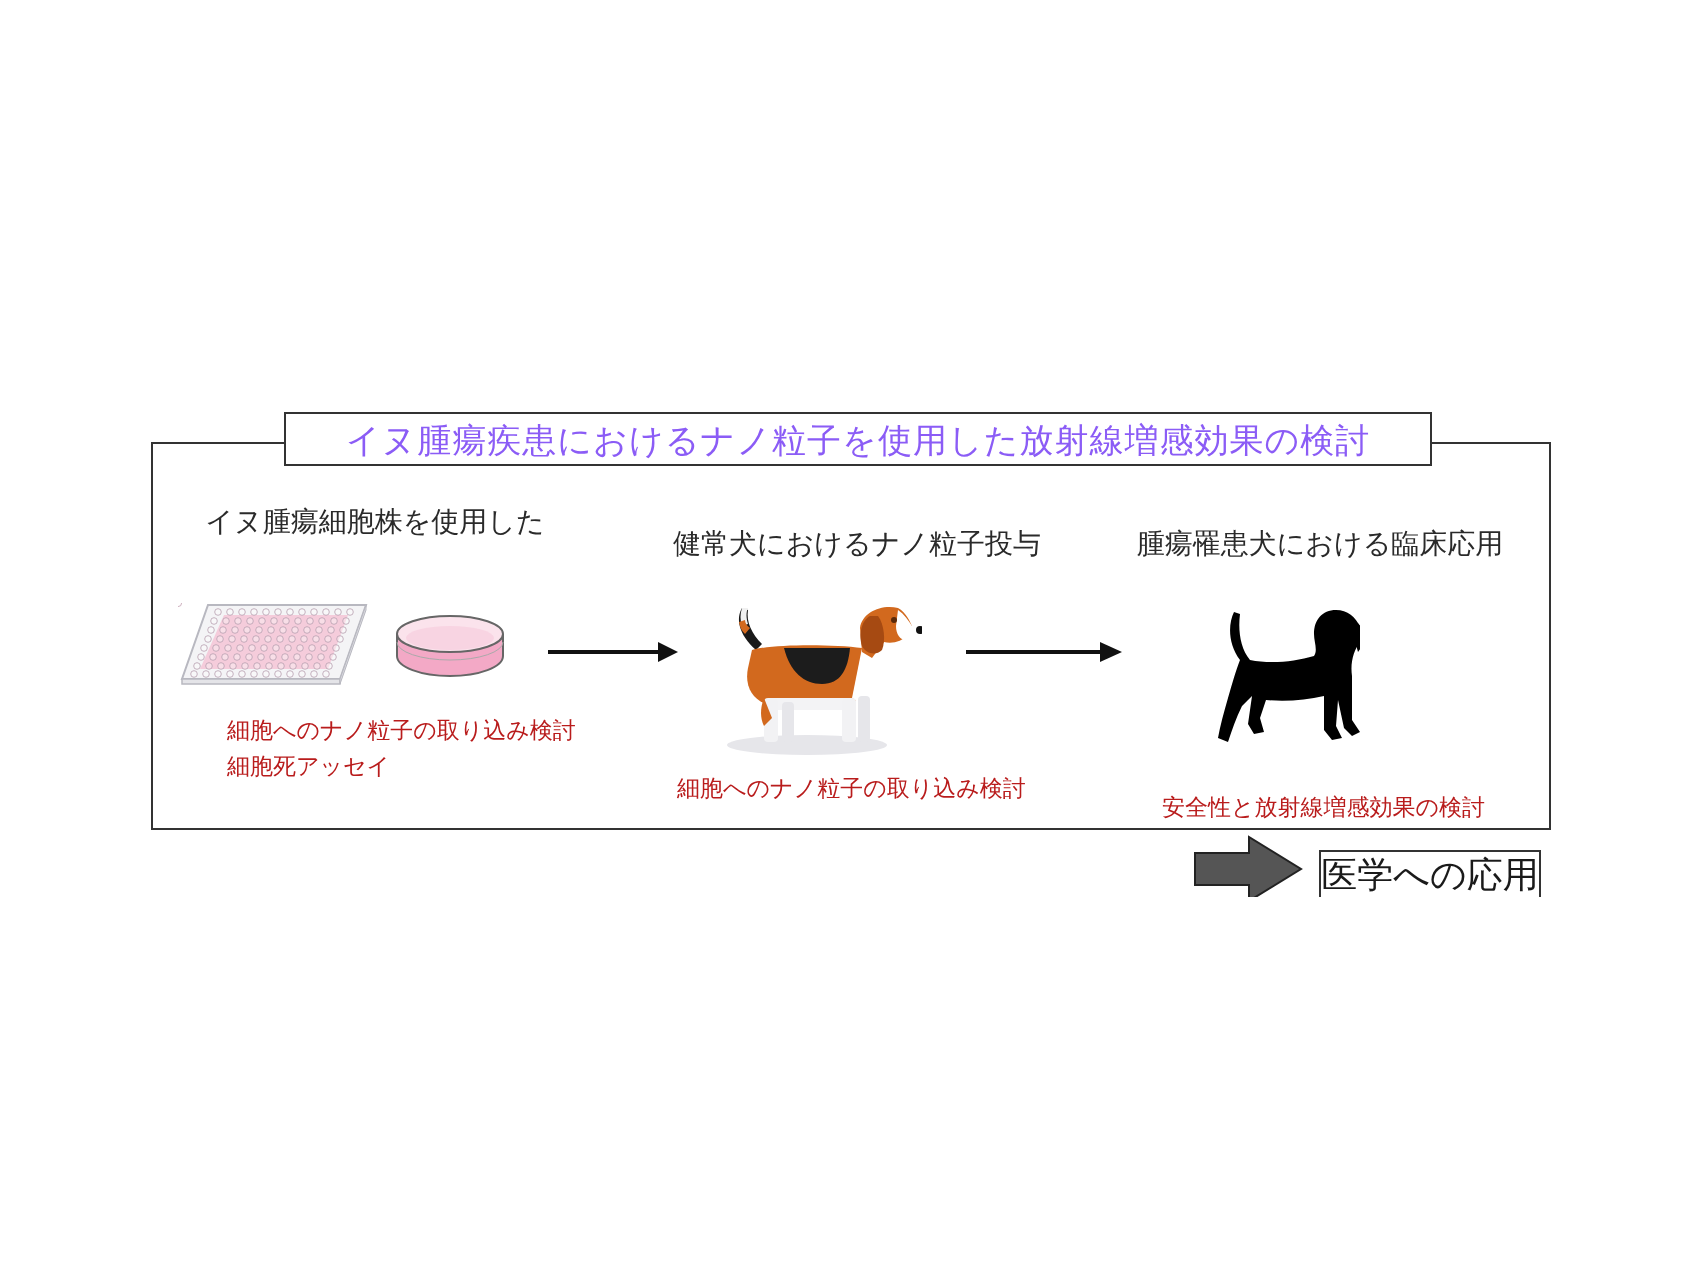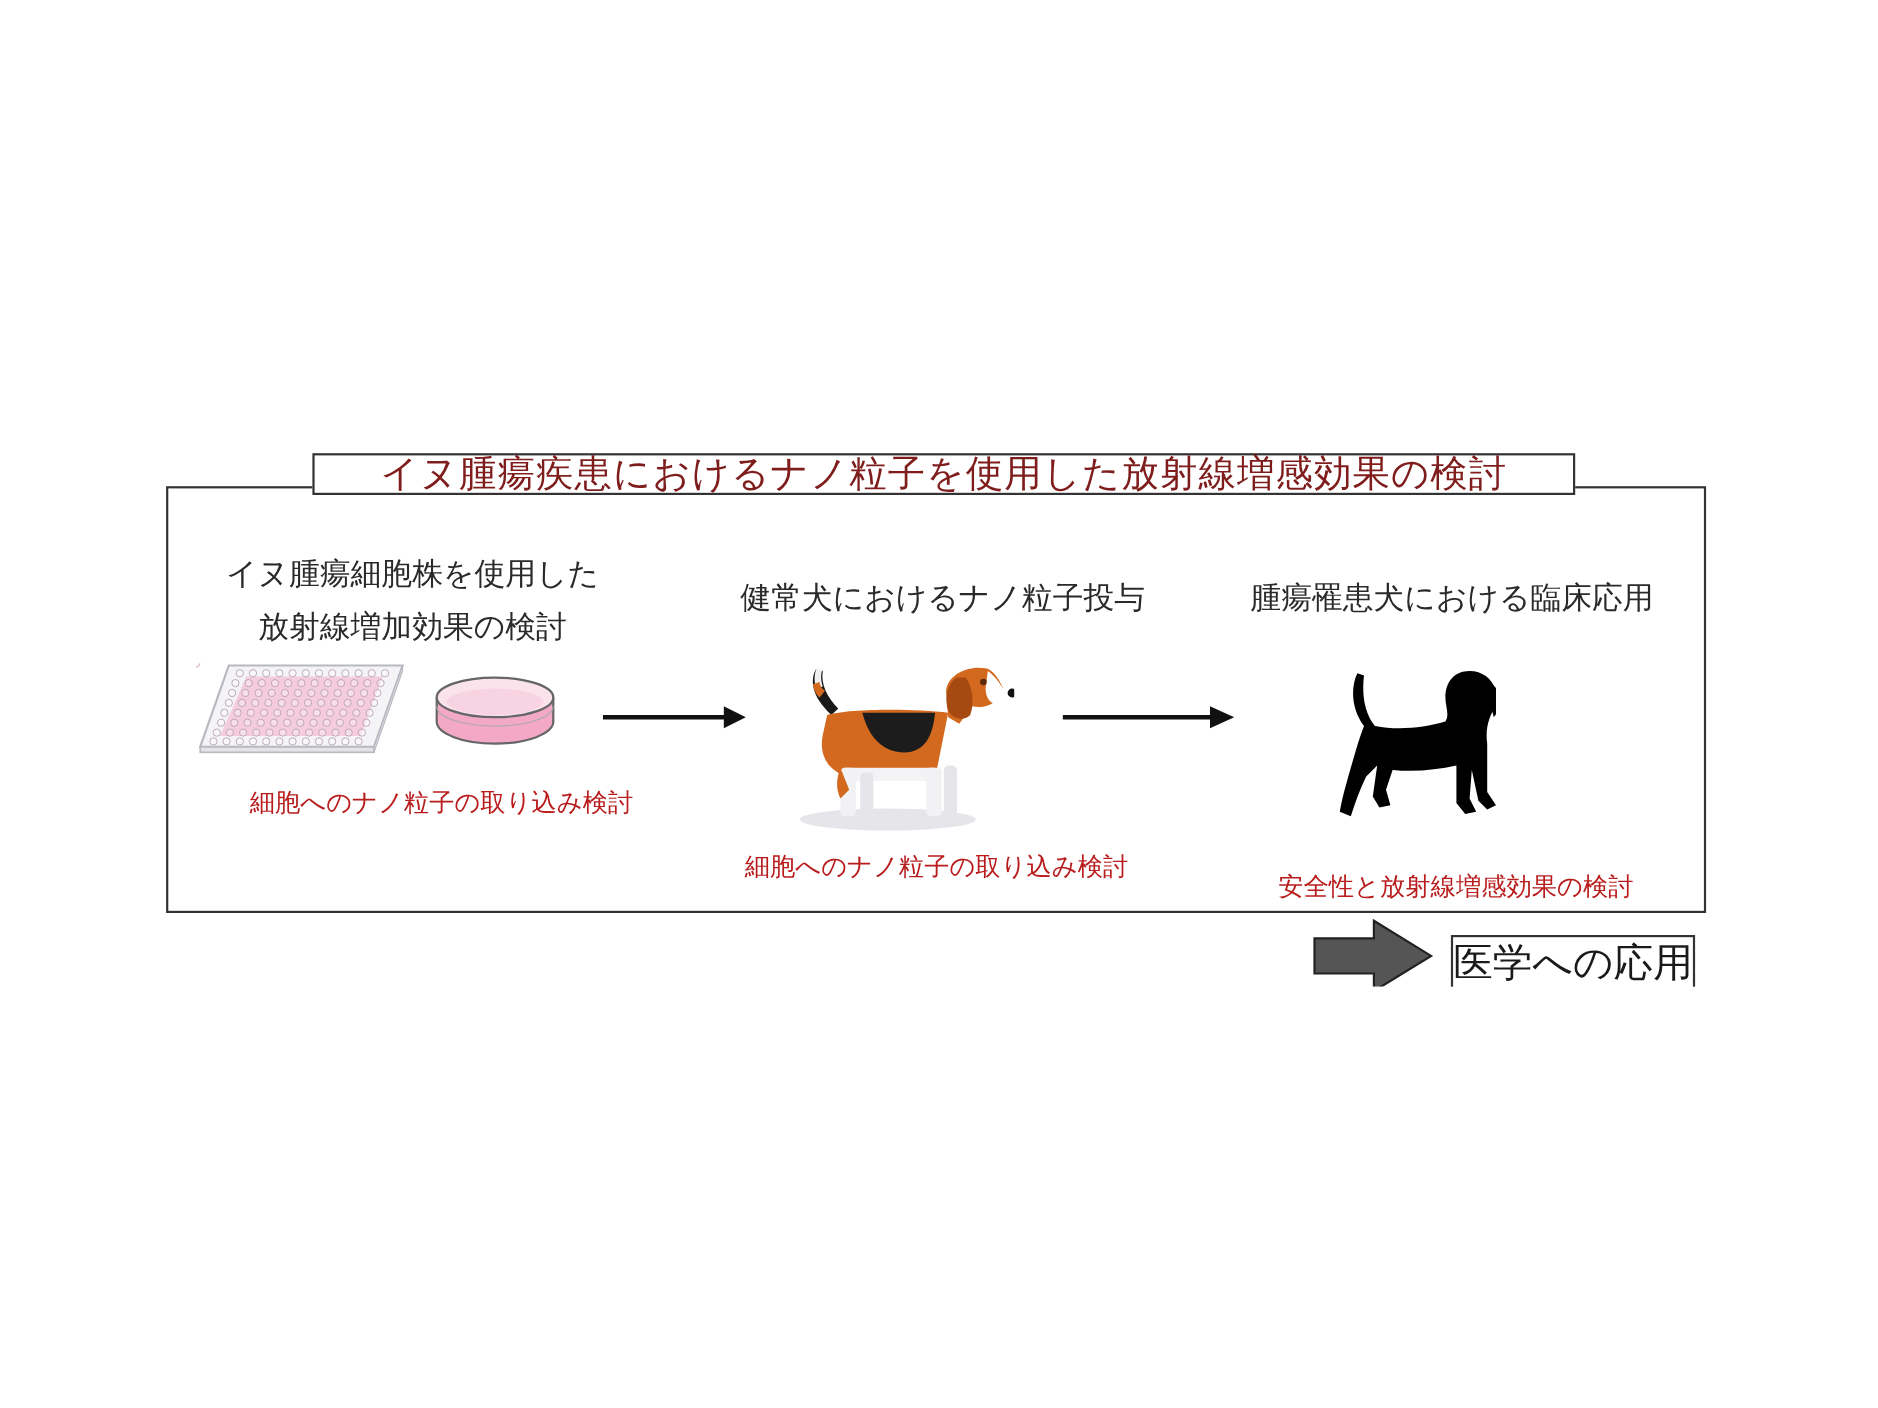--- a/index.html
+++ b/index.html
@@ -1,23 +1,23 @@
 <!DOCTYPE html>
 <html><head>
 <meta charset="utf-8">
 <style>
   html, body { margin:0; padding:0; background:#ffffff; }
   body { width:1707px; height:1280px; position:relative; overflow:hidden;
          font-family:"DejaVu Sans", sans-serif; color:#222; }
   .outer-box { position:absolute; left:151px; top:442px; width:1400px; height:388px;
                border:2px solid #333; box-sizing:border-box; }
-  .title-box { position:absolute; left:284px; top:412px; width:1148px; height:38px;
+  .title-box { position:absolute; left:284px; top:412px; width:1148px; height:54px;
                border:2px solid #333; background:#fff; box-sizing:border-box;
-               display:flex; align-items:center; justify-content:center;
-               font-size:34px; letter-spacing:1px; color:#7f1d1d; white-space:nowrap; }
+               display:flex; align-items:flex-end; justify-content:center;
+               font-size:34px; letter-spacing:1px; color:#8b5cf6; white-space:nowrap; }
   .heading { position:absolute; font-size:28px; color:#2a2a2a; text-align:center; line-height:48px; white-space:nowrap; }
   .caption { position:absolute; font-size:23px; color:#b91c1c; line-height:36px; white-space:nowrap;margin-left:37px; }
   .arrow { position:absolute; }
   .bottom-box { position:absolute; left:1319px; top:850px; width:222px; height:50px;
                 border:2px solid #333; box-sizing:border-box; background:#fff;
                 display:flex; align-items:center; justify-content:center;
                 font-size:36px; color:#1a1a1a; }
   .icon { position:absolute; }
   .crop { position:absolute; left:0; top:897px; width:1707px; height:383px; background:#fff; }
 </style>
@@ -25,21 +25,20 @@
 <body>
 
 <div class="outer-box"></div>
 
 <div class="title-box">
   <span>イヌ腫瘍疾患におけるナノ粒子を使用した放射線増感効果の検討</span>
 </div>
 
 <div class="heading" style="left:175px; top:498px; width:400px;">
   <div>イヌ腫瘍細胞株を使用した</div>
-  <div>放射線増加効果の検討</div>
 </div>
 
 <div class="heading" style="left:647px; top:520px; width:420px;">
   <div>健常犬におけるナノ粒子投与</div>
 </div>
 
 <div class="heading" style="left:1110px; top:520px; width:420px;">
   <div>腫瘍罹患犬における臨床応用</div>
 </div>
 
@@ -211,20 +210,21 @@
     L114,130 L122,140 L132,138 L126,126 L128,100
     L134,128 L142,136 L150,132 L142,120 L142,76
     C140,62 144,50 150,42 L152,36 C150,20 140,10 126,10
     C112,10 104,20 104,34 C104,42 108,50 104,56
     C84,62 60,64 40,60 C30,48 28,30 30,14 Z"></path>
   <path fill="#000" d="M142,20 C150,22 156,32 154,44 L148,52 C146,44 144,34 138,28 Z"></path>
 </svg>
 
 <div class="caption" style="left:190px; top:712px;">
   <div>細胞へのナノ粒子の取り込み検討</div>
+  <div>細胞死アッセイ</div>
 </div>
 
 <div class="caption" style="left:640px; top:770px;">
   <div>細胞へのナノ粒子の取り込み検討</div>
 </div>
 
 <div class="caption" style="left:1125px; top:789px;">
   <div>安全性と放射線増感効果の検討</div>
 </div>
 

